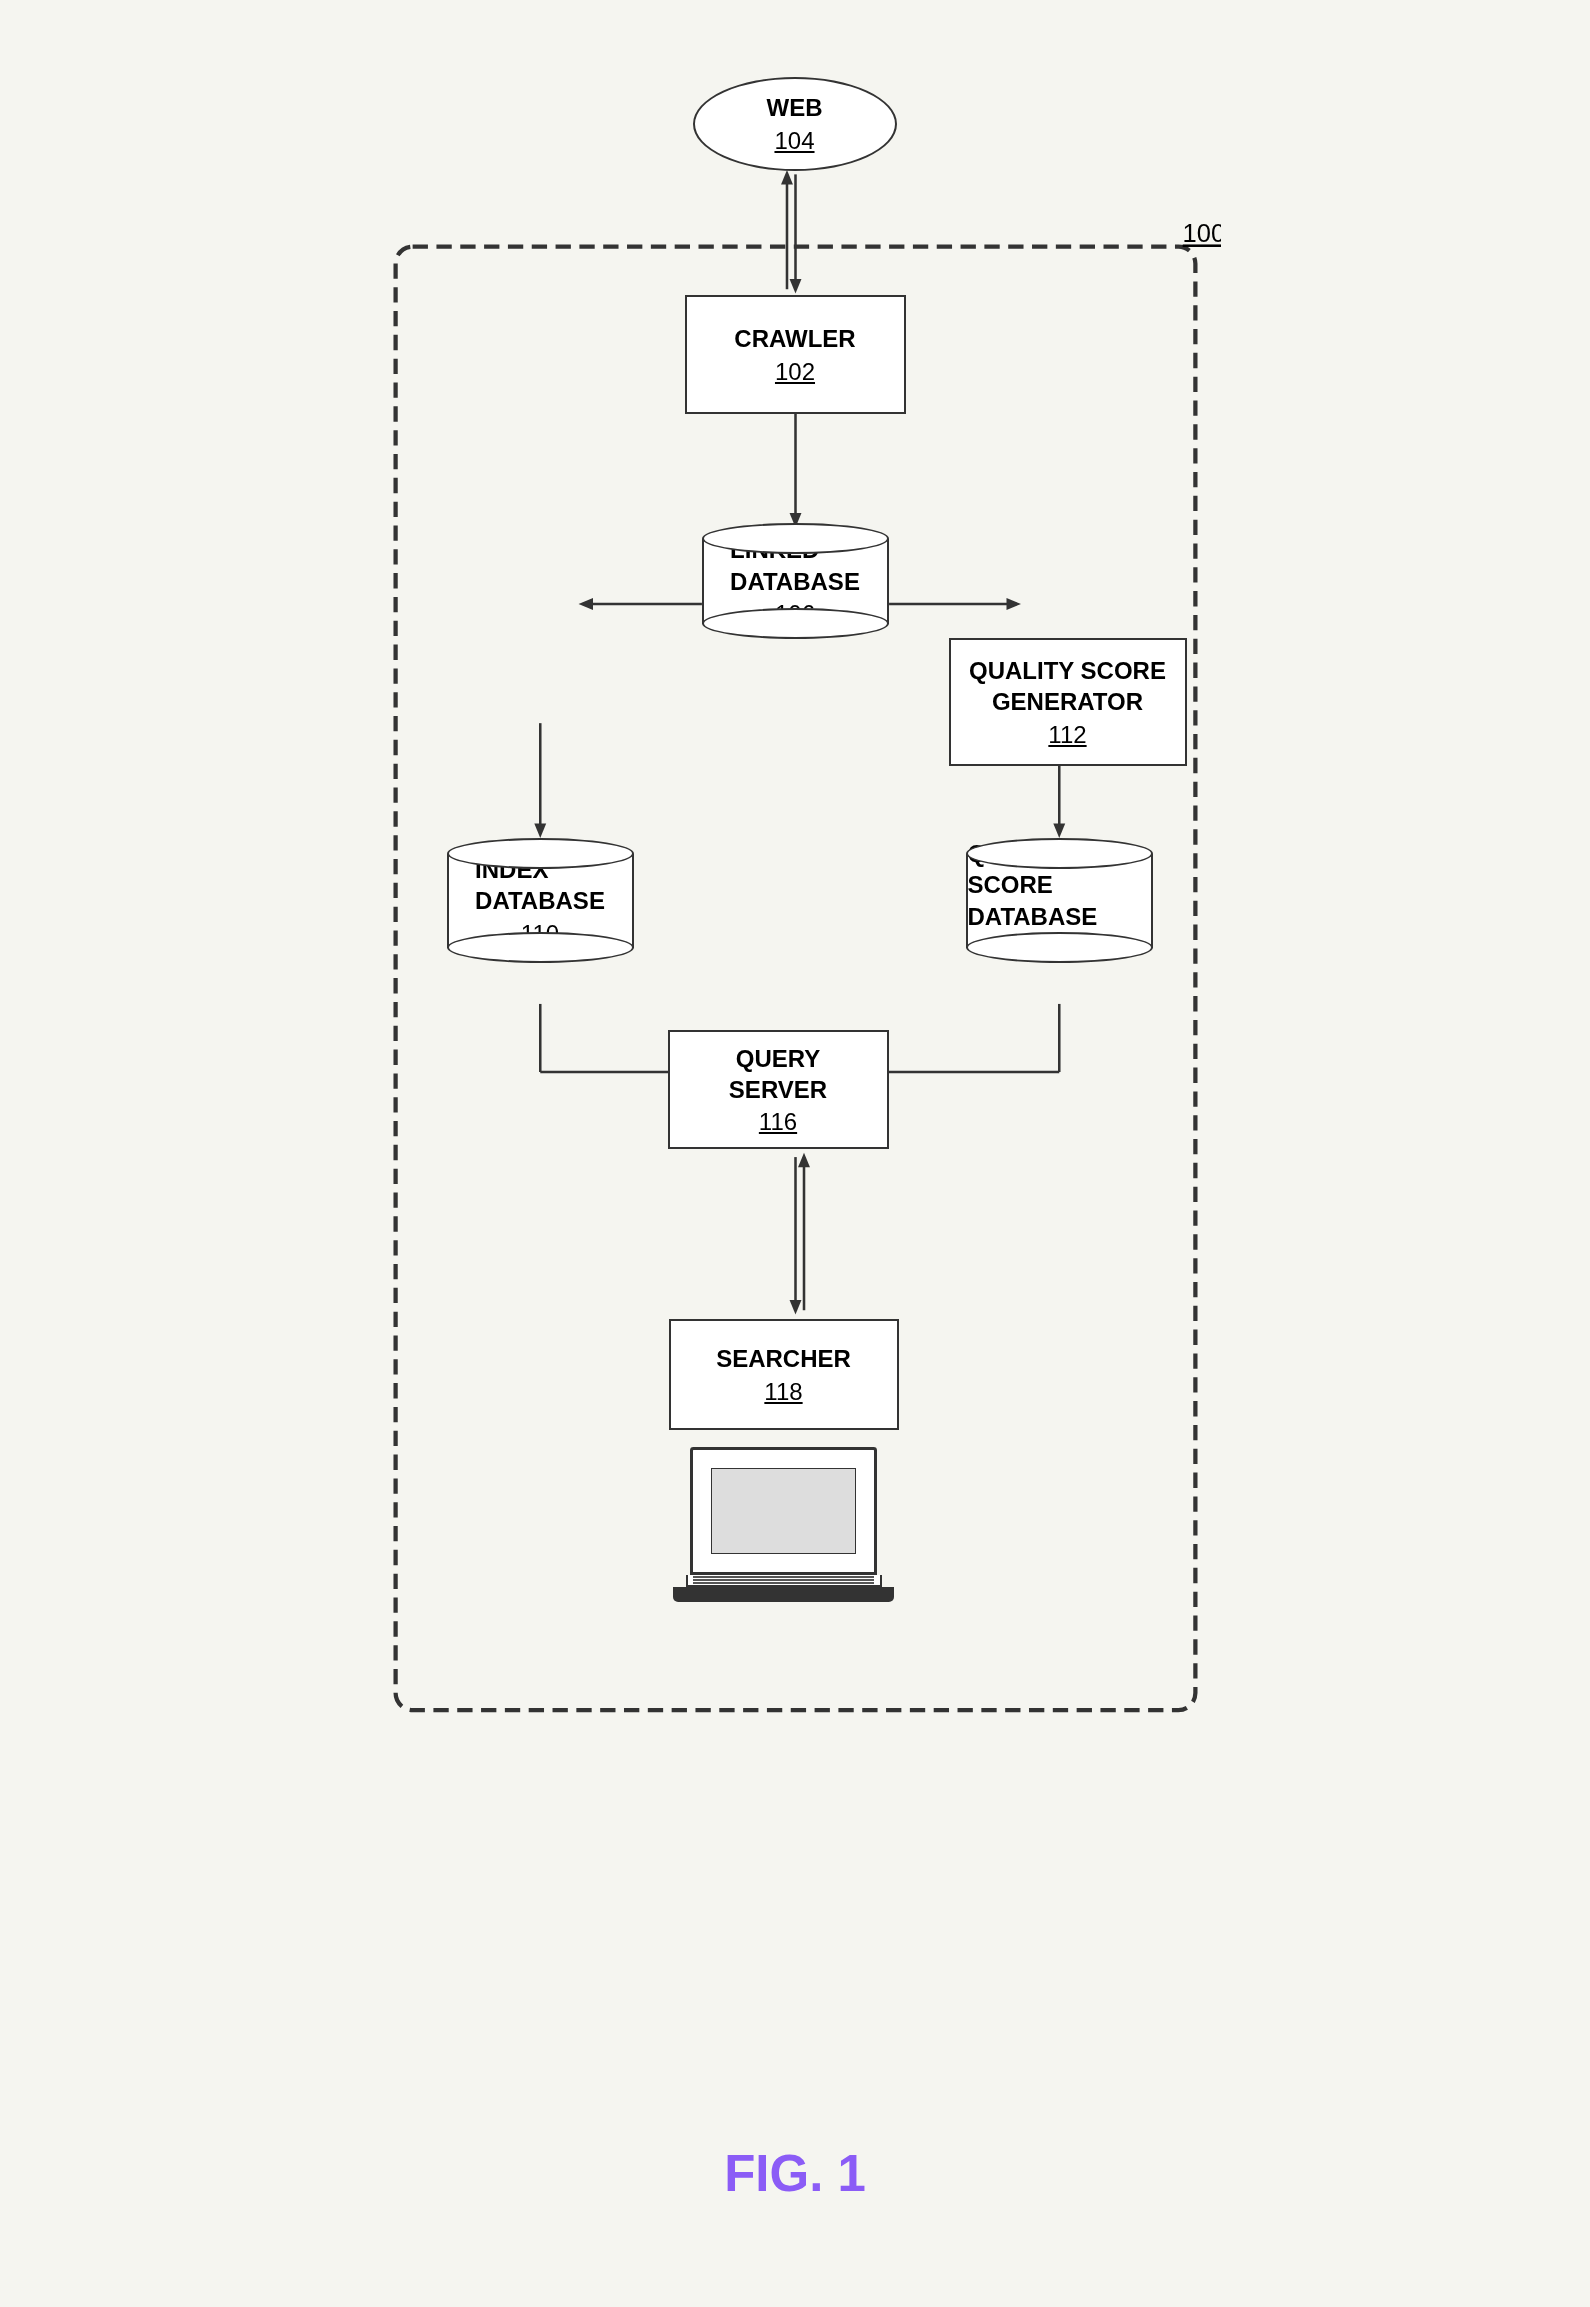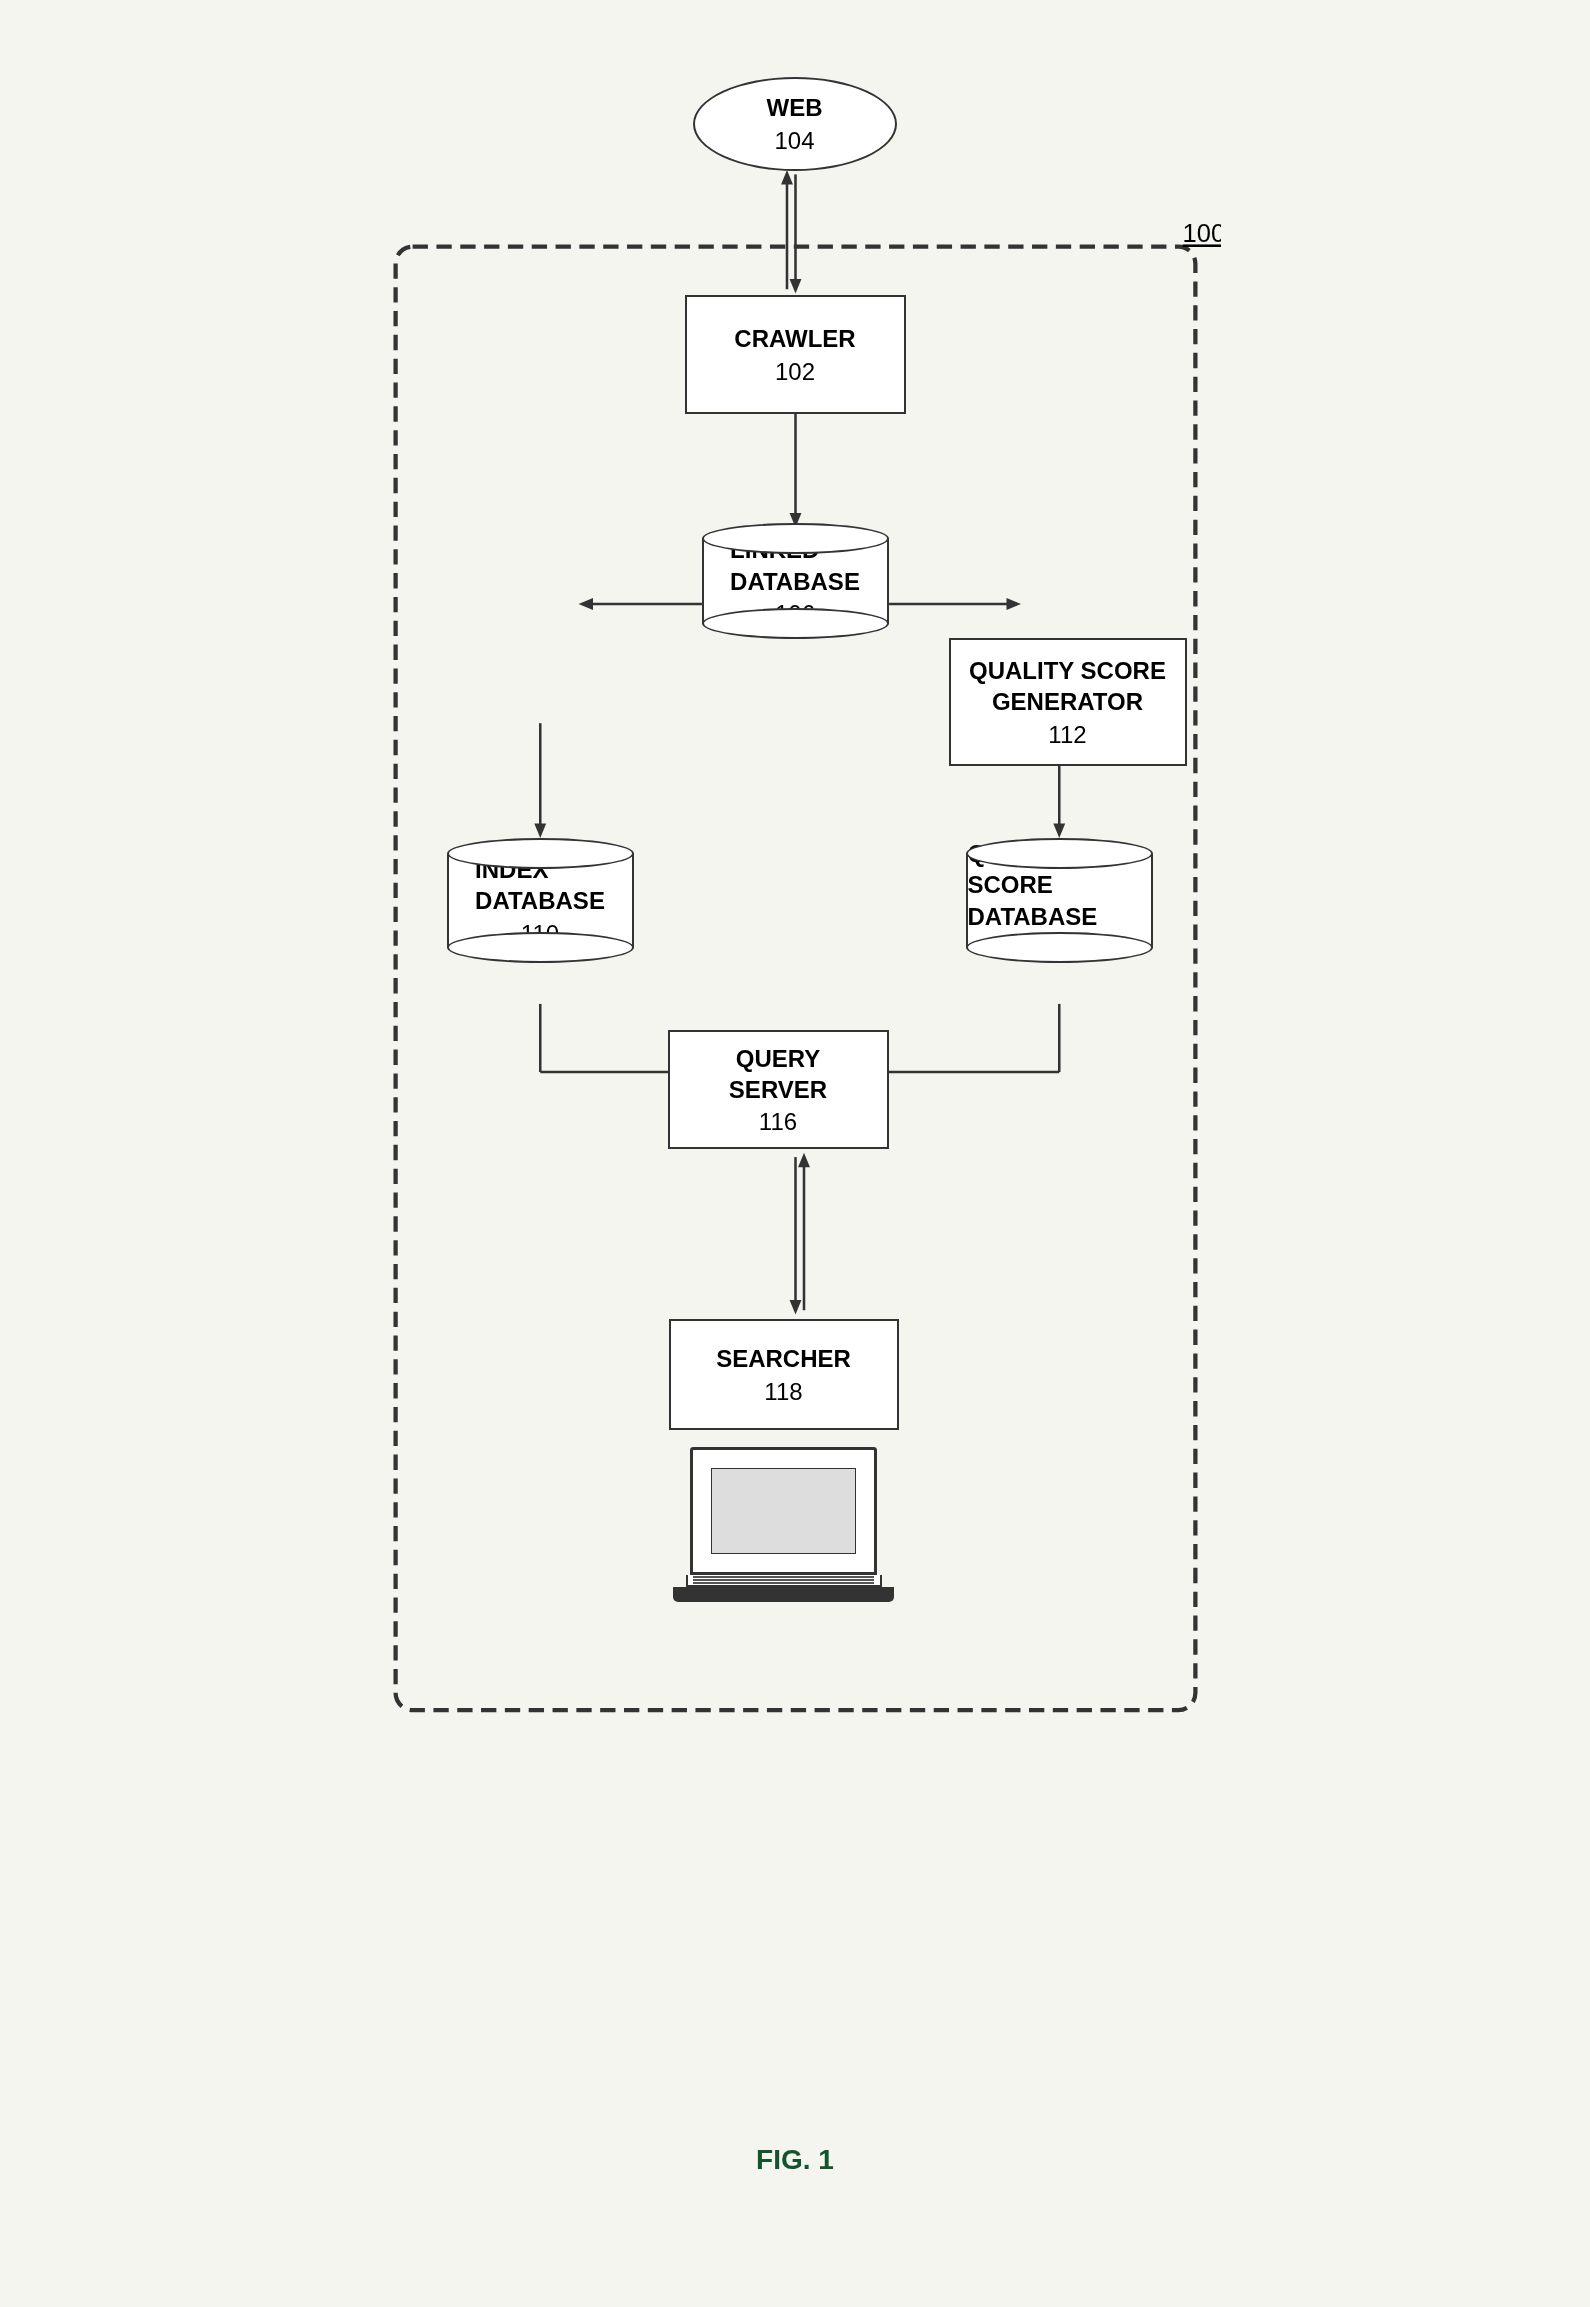--- a/index.html
+++ b/index.html
@@ -47,20 +47,21 @@
 
     .node-label {
       font-size: 24px;
       font-weight: bold;
       line-height: 1.3;
       color: #000;
     }
 
     .node-number {
       font-size: 24px;
+      text-decoration: underline;
       color: #000;
       margin-top: 3.4px;
     }
 
     
     .laptop {
       display: flex;
       flex-direction: column;
       align-items: center;
     }
@@ -123,24 +124,24 @@
       height: 31px;
       border: 2.6px solid #333;
       border-radius: 50%;
       background: #fff;
       margin-top: -15.3px;
       position: relative;
       z-index: 2;
     }
 
     .fig-label {
-      font-size: 28px;
+      font-size: 51px;
       font-weight: bold;
       margin-top: 51px;
-      color: #14532d;
+      color: #8b5cf6;
     }
 
     
     .diagram-wrapper {
       position: relative;
       width: 851px;
       height: 2042px;
     }
 
     .diagram-svg {

